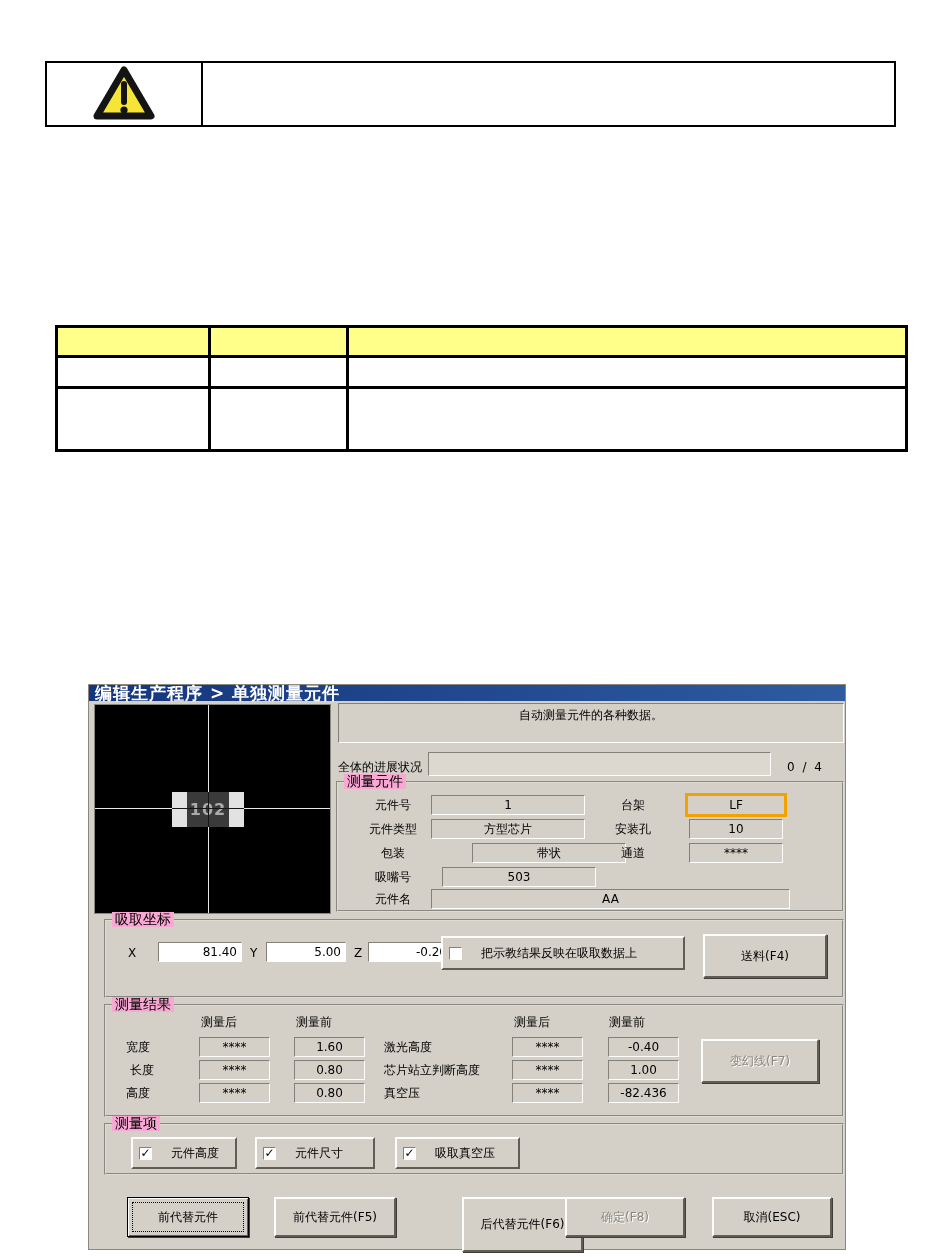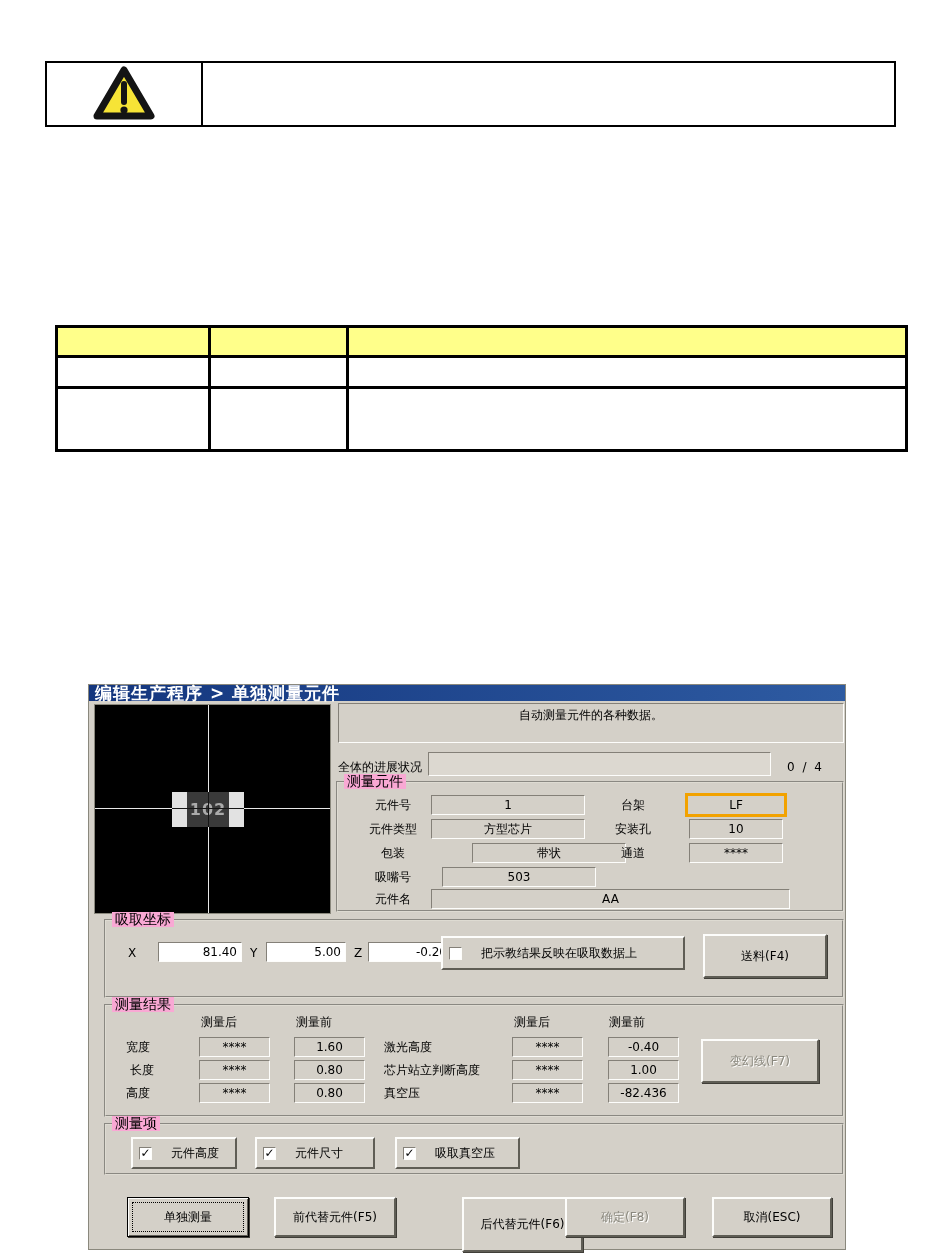--- a/index.html
+++ b/index.html
@@ -238,21 +238,21 @@
         <span>元件尺寸</span>
       </div>
       <div class="check-panel" style="left:289px;top:12px;width:125px;height:32px;">
         <span class="checkbox">✓</span>
         <span>吸取真空压</span>
       </div>
     </div>
 
     <div class="btn focused" style="left:38px;top:512px;width:122px;height:40px;">
       <div class="focus-rect">
-        <span>单独测量</span>
+        <span>前代替元件</span>
       </div>
     </div>
     <div class="btn" style="left:185px;top:512px;width:122px;height:40px;">
       <span>前代替元件(F5)</span>
     </div>
     <div class="btn" style="left:329px;top:512px;width:121px;height:55px;margin-left:44px;">
       <span>后代替元件(F6)</span>
     </div>
     <div class="btn disabled" style="left:476px;top:512px;width:120px;height:40px;">
       <span>确定(F8)</span>

